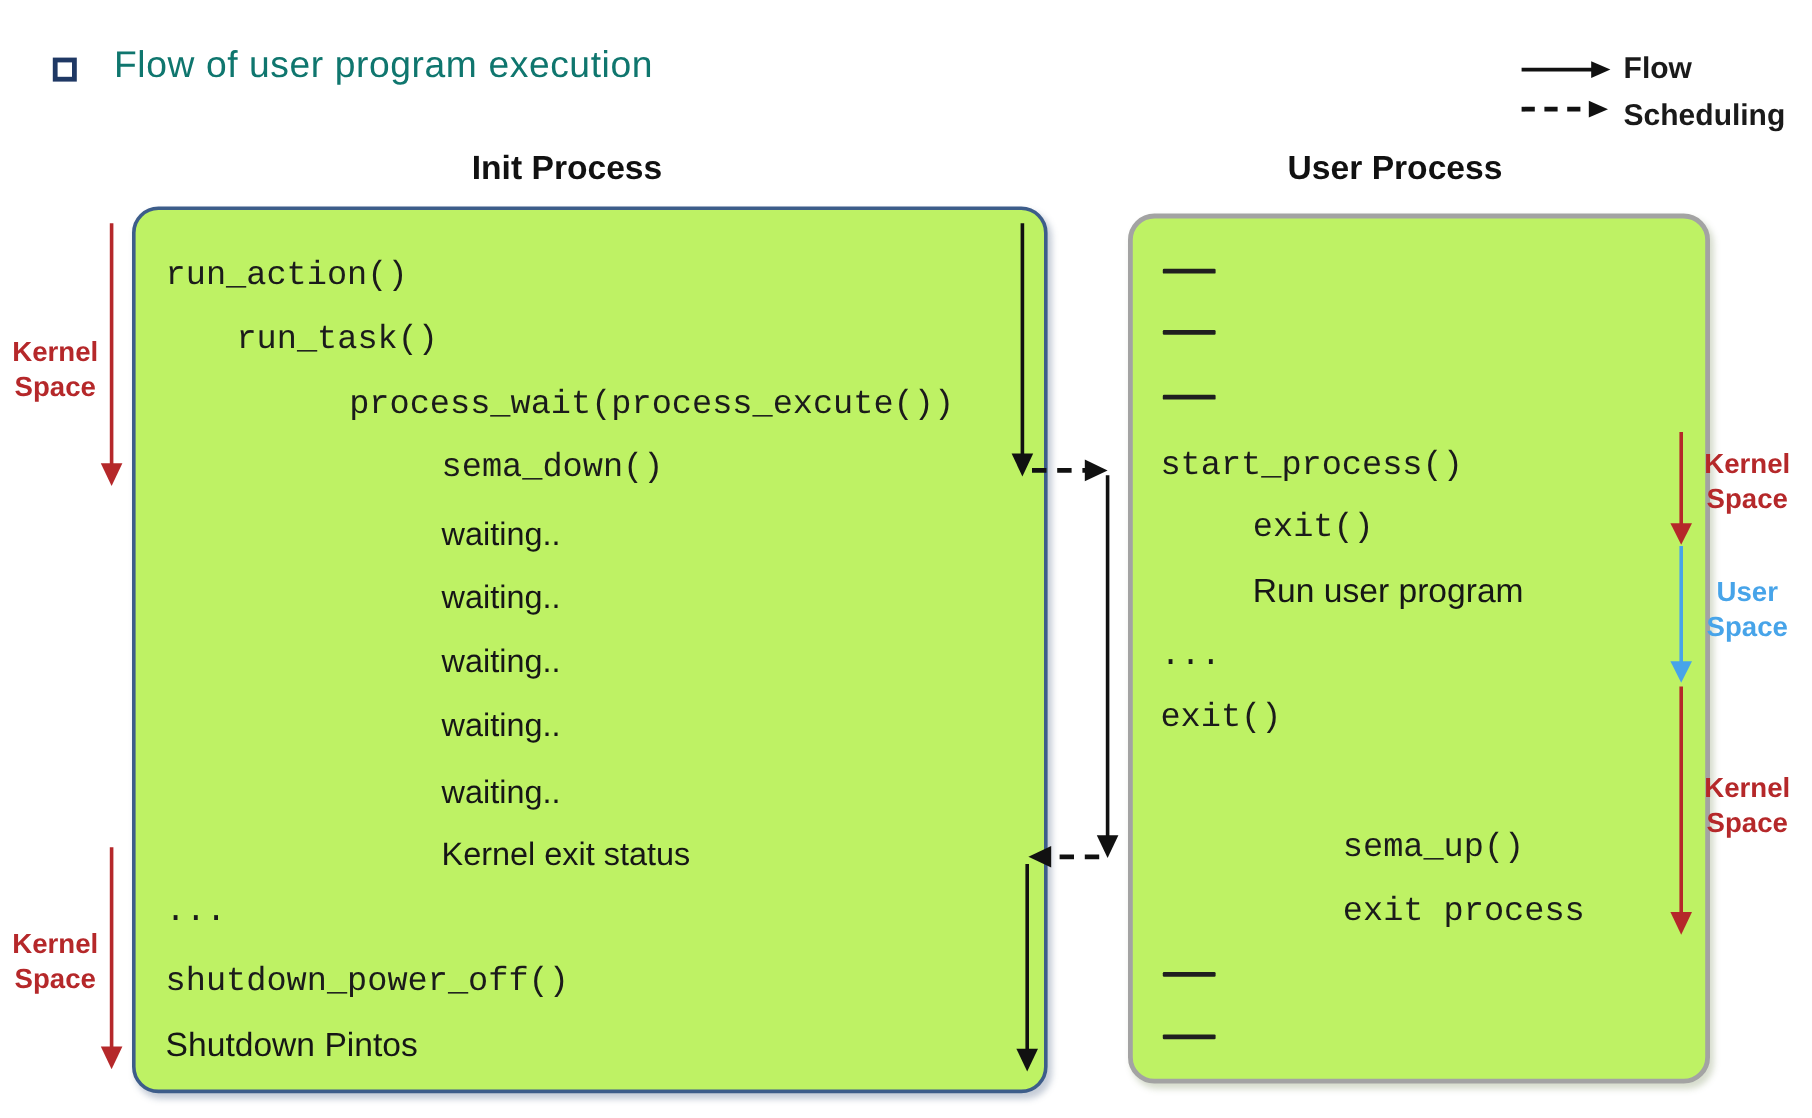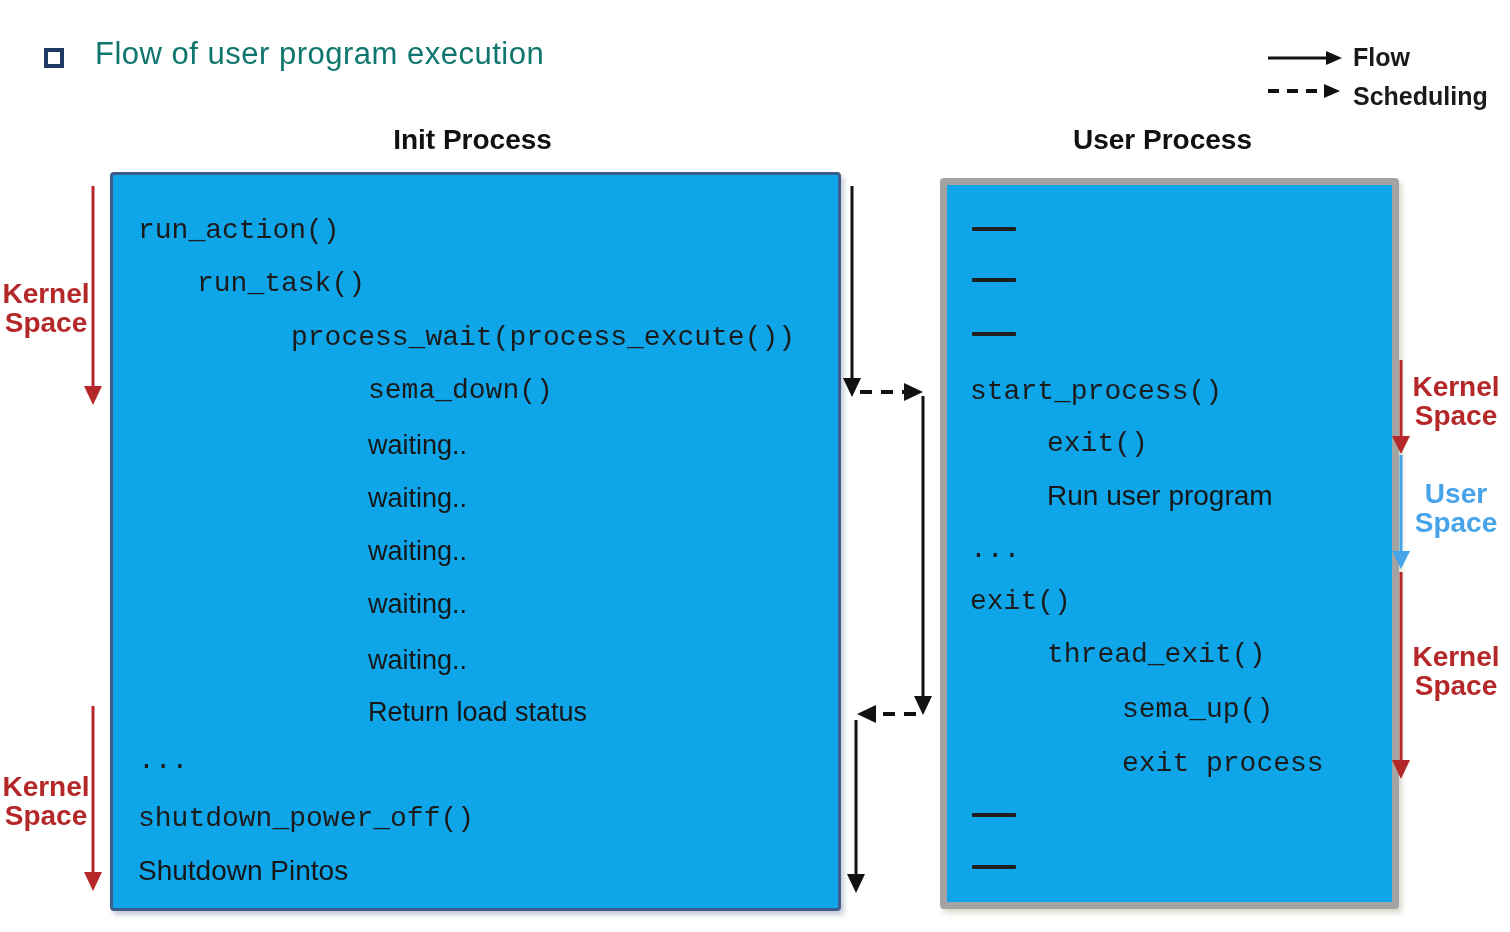--- a/index.html
+++ b/index.html
@@ -17,37 +17,37 @@
     letter-spacing:0.5px;
   }
   
   .legend-label{position:absolute;font-size:25px;color:#1a1a1a;font-weight:bold;}
   
   .proc-title{
     position:absolute;top:124px;font-size:28px;font-weight:bold;color:#111;
     text-align:center;
   }
   .proc-box{
-    position:absolute;background:#0ea5e9;border-radius:4px;
+    position:absolute;background:#bef264;border-radius:22px;padding-left:32px;
   }
   #init-box{
     left:110px;top:172px;width:725px;height:733px;
     border:3px solid #3d5d8a;box-shadow:3px 4px 5px rgba(90,110,140,0.35);
   }
   #user-box{
     left:940px;top:178px;width:445px;height:717px;
-    border:7px solid #a3a3a3;box-shadow:3px 4px 5px rgba(120,140,90,0.3);
+    border:4px solid #a3a3a3;box-shadow:3px 4px 5px rgba(120,140,90,0.3);
   }
   .line{position:absolute;white-space:pre;line-height:36px;}
   .code{font-family:"Liberation Mono","DejaVu Sans Mono",monospace;font-size:28px;color:#1b1b1b;}
   .plain{font-family:"Liberation Sans",sans-serif;font-size:27px;color:#161616;}
   .dash-line{position:absolute;height:4px;width:44px;background:#1f1f1f;border-radius:1px;}
   
   .space-label{
-    position:absolute;font-size:28px;font-weight:bold;line-height:29px;
+    position:absolute;font-size:23px;font-weight:bold;line-height:29px;
     text-align:center;width:88px;
   }
   .red-label{color:#b5282a;}
   .blue-label{color:#47a4e9;}
   svg{position:absolute;left:0;top:0;pointer-events:none;}
 </style>
 </head>
 <body>
 
 <div id="canvas">
@@ -64,36 +64,35 @@
   <div class="proc-box" id="init-box">
     <div class="line code" style="left:25px; top:38px;">run_action()</div>
     <div class="line code" style="left:84px;top:91px;font-family:Liberation Mono, monospace;">run_task()</div>
     <div class="line code" style="left:255px;top:198px;">sema_down()</div>
     <div class="line code" style="left:178px;top:145px;">process_wait(process_excute())</div>
     <div class="line plain" style="left:255px;top:252px;">waiting..</div>
     <div class="line plain" style="left:255px;top:305px;">waiting..</div>
     <div class="line plain" style="left:255px;top:358px;">waiting..</div>
     <div class="line plain" style="left:255px;top:411px;">waiting..</div>
     <div class="line plain" style="left:255px;top:467px;">waiting..</div>
-    <div class="line plain" style="left:255px;top:519px;">Return load status</div>
+    <div class="line plain" style="left:255px;top:519px;">Kernel exit status</div>
     <div class="line code" style="left:25px; top:568px;">...</div>
     <div class="line code" style="left:25px; top:626px;">shutdown_power_off()</div>
     <div class="line plain" style="left:25px; top:678px;font-size:28px;">Shutdown Pintos</div>
   </div>
 
   <div class="proc-box" id="user-box">
     <div class="dash-line" style="left:25px;top:42px;"></div>
     <div class="dash-line" style="left:25px;top:93px;"></div>
     <div class="dash-line" style="left:25px;top:147px;"></div>
     <div class="line code" style="left:23px; top:189px;">start_process()</div>
     <div class="line code" style="left:100px;top:241px;">exit()</div>
     <div class="line plain" style="left:100px;top:293px;font-size:28px;">Run user program</div>
     <div class="line code" style="left:23px; top:347px;">...</div>
     <div class="line code" style="left:23px; top:399px;">exit()</div>
-    <div class="line code" style="left:100px;top:452px;">thread_exit()</div>
     <div class="line code" style="left:175px;top:507px;">sema_up()</div>
     <div class="line code" style="left:175px;top:561px;">exit process</div>
     <div class="dash-line" style="left:25px;top:628px;"></div>
     <div class="dash-line" style="left:25px;top:680px;"></div>
   </div>
 
   <div class="space-label red-label" style="left:2px;   top:279px;">Kernel Space</div>
   <div class="space-label red-label" style="left:2px;   top:772px;">Kernel Space</div>
   <div class="space-label red-label" style="left:1412px;top:372px;">Kernel Space</div>
   <div class="space-label blue-label" style="left:1412px;top:479px;">User Space</div>

